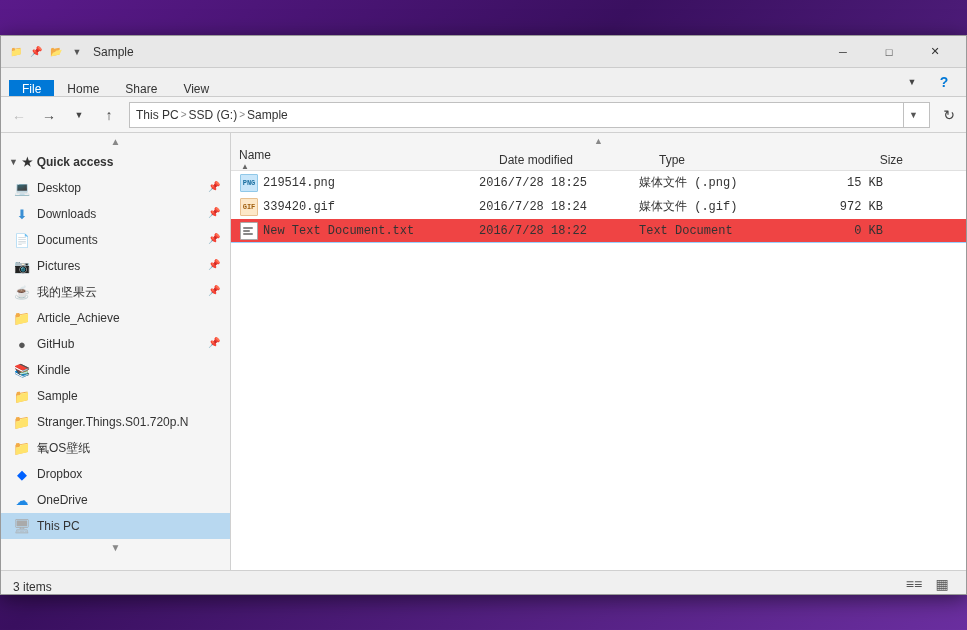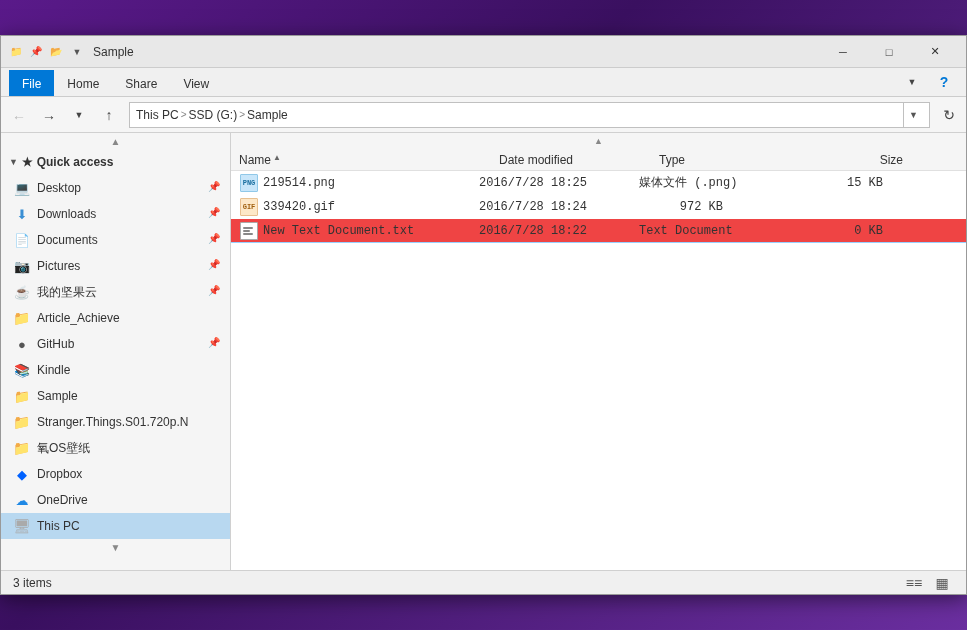--- a/index.html
+++ b/index.html
@@ -81,21 +81,21 @@
       padding: 0 8px;
       height: 28px;
     }
     .ribbon-tab {
       padding: 4px 12px;
       font-size: 12px;
       cursor: pointer;
       border: 1px solid transparent;
       border-bottom: none;
       color: #333;
-      height: 26px;
+      height: 16px;
       display: flex;
       align-items: center;
     }
     .ribbon-tab.active {
       background: #0078d7;
       color: white;
       border-color: #0078d7;
     }
 
     
@@ -273,21 +273,21 @@
       color: #333;
       position: sticky;
       top: 0;
       z-index: 1;
     }
     .file-list-header .sort-arrow {
       font-size: 8px;
       margin-left: 2px;
       color: #666;
     }
-    .col-name { width: 260px; min-width: 260px; padding: 0 8px; cursor: pointer; display: flex; align-items: flex-start; }
+    .col-name { width: 260px; min-width: 260px; padding: 0 8px; cursor: pointer; display: flex; align-items: flex-start; flex-direction: column; }
     .col-date { width: 160px; min-width: 160px; padding: 0 8px; cursor: pointer; display: flex; align-items: flex-start; }
     .col-type { width: 160px; min-width: 160px; padding: 0 8px; cursor: pointer; display: flex; align-items: flex-end; }
     .col-size { width: 100px; min-width: 100px; padding: 0 8px; cursor: pointer; display: flex; justify-content: flex-end; }
     .file-row {
       display: flex;
       align-items: center;
       height: 24px;
       font-size: 12px;
       color: #333;
       cursor: pointer;
@@ -301,21 +301,21 @@
     .file-date-cell { width: 160px; min-width: 160px; padding: 0 8px; }
     .file-type-cell { width: 160px; min-width: 160px; padding: 0 8px; }
     .file-size-cell { width: 100px; min-width: 100px; padding: 0 8px; text-align: right; }
 
     
     .status-bar {
       height: 24px;
       background: #f0f0f0;
       border-top: 1px solid #d0d0d0;
       display: flex;
-      align-items: center;
+      align-items: flex-end;
       padding: 0 12px;
       font-size: 12px;
       color: #333;
     }
     .status-right {
       margin-left: auto;
       display: flex;
       gap: 4px;
     }
     .view-btn {
@@ -571,20 +571,21 @@
       </div>
 
       <div class="file-row">
         <div class="file-name-cell">
           <span class="file-icon">
             <div class="gif-icon">GIF</div>
           </span>
           <span>339420.gif</span>
         </div>
         <div class="file-date-cell">2016/7/28 18:24</div>
+        <div class="file-type-cell">媒体文件 (.gif)</div>
         <div class="file-size-cell">972 KB</div>
       </div>
 
       <div class="file-row selected focused">
         <div class="file-name-cell">
           <span class="file-icon">
             <div class="txt-icon">
               <div class="txt-line"></div>
               <div class="txt-line short"></div>
               <div class="txt-line"></div>

